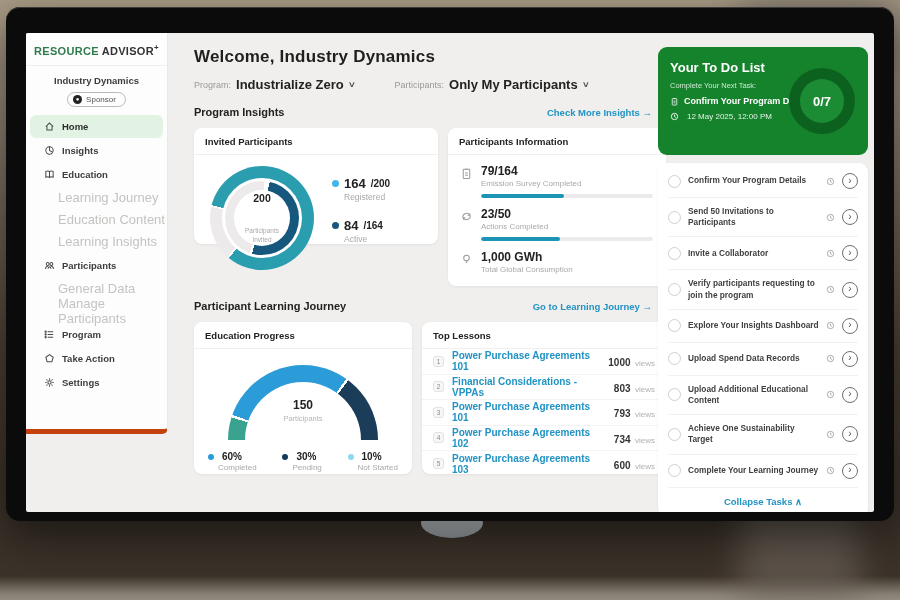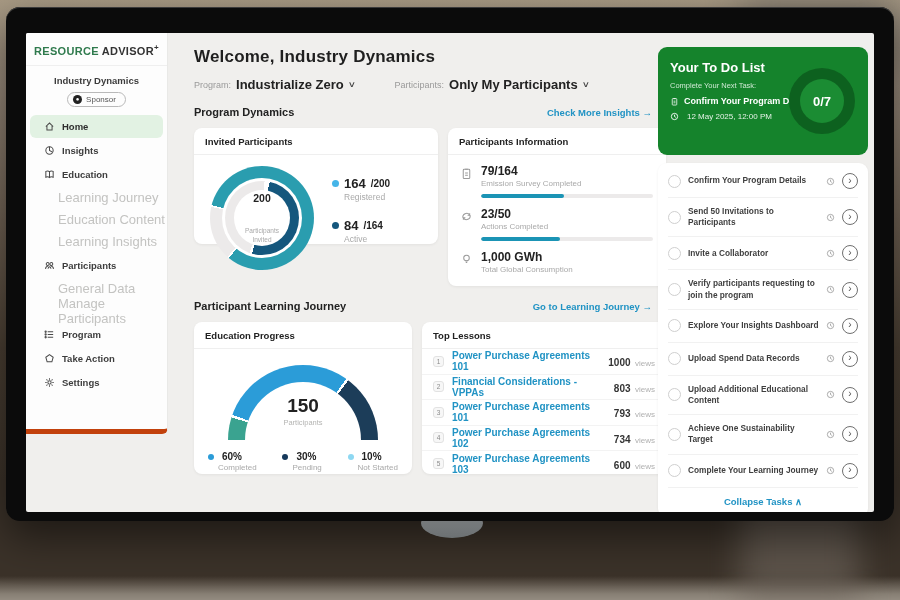--- a/index.html
+++ b/index.html
@@ -75,21 +75,21 @@
   .pstat .pl { font-size:8px; color:#a9a9a9; margin-top:1px; }
   .pbar { width:172px; height:4px; background:#eceaea; border-radius:2px; margin-top:6px; overflow:hidden; }
   .pbar i { display:block; height:100%; background:#1b94b5; border-radius:2px; }
 
   
   .c-eduprog { left:0; top:10px; width:218px; height:152px; }
   .gauge-box { position:relative; width:150px; height:76px; margin:16px auto 0; overflow:hidden; }
   .gauge { position:absolute; left:0; top:0; width:150px; height:150px; border-radius:50%; }
   .gauge::after { content:""; position:absolute; inset:17px; border-radius:50%; background:#fff; }
   .gauge-center { position:absolute; left:0; right:0; top:30px; text-align:center; z-index:2; }
-  .gauge-center b { font-size:19px; color:#222; }
+  .gauge-center b { font-size:12px; color:#222; }
   .gauge-center div { font-size:7.5px; color:#b5b5b3; margin-top:1px; }
   .glegend { display:flex; justify-content:space-between; padding:10px 14px 0; }
   .gleg .r1 { display:flex; align-items:center; gap:8px; }
   .gleg b { font-size:10px; color:#222; }
   .gleg .lab { font-size:8px; color:#a9a9a9; margin:1px 0 0 10px; }
 
   
   .c-lessons { left:228px; top:10px; width:244px; height:152px; }
   .lrow { display:flex; align-items:center; gap:8px; padding:0 11px; height:25.5px; border-bottom:1px solid #f3f3f3; cursor:pointer; }
   .lrow:last-child { border-bottom:none; }
@@ -256,21 +256,21 @@
             <span class="chev">∨</span>
           </div>
           <div class="f">
             <span>Participants:</span>
             <b>Only My Participants</b>
             <span class="chev">∨</span>
           </div>
         </div>
 
         <div class="sec-row">
-          <span class="sec-title">Program Dynamics</span>
+          <span class="sec-title">Program Insights</span>
           <span class="sec-link">
             <span>Check More Insights</span>
             <span>→</span>
           </span>
         </div>
 
         <div class="cards" style="height:180px;">
 
           <div class="card c-invited">
             <div class="card-h">Invited Participants</div>

